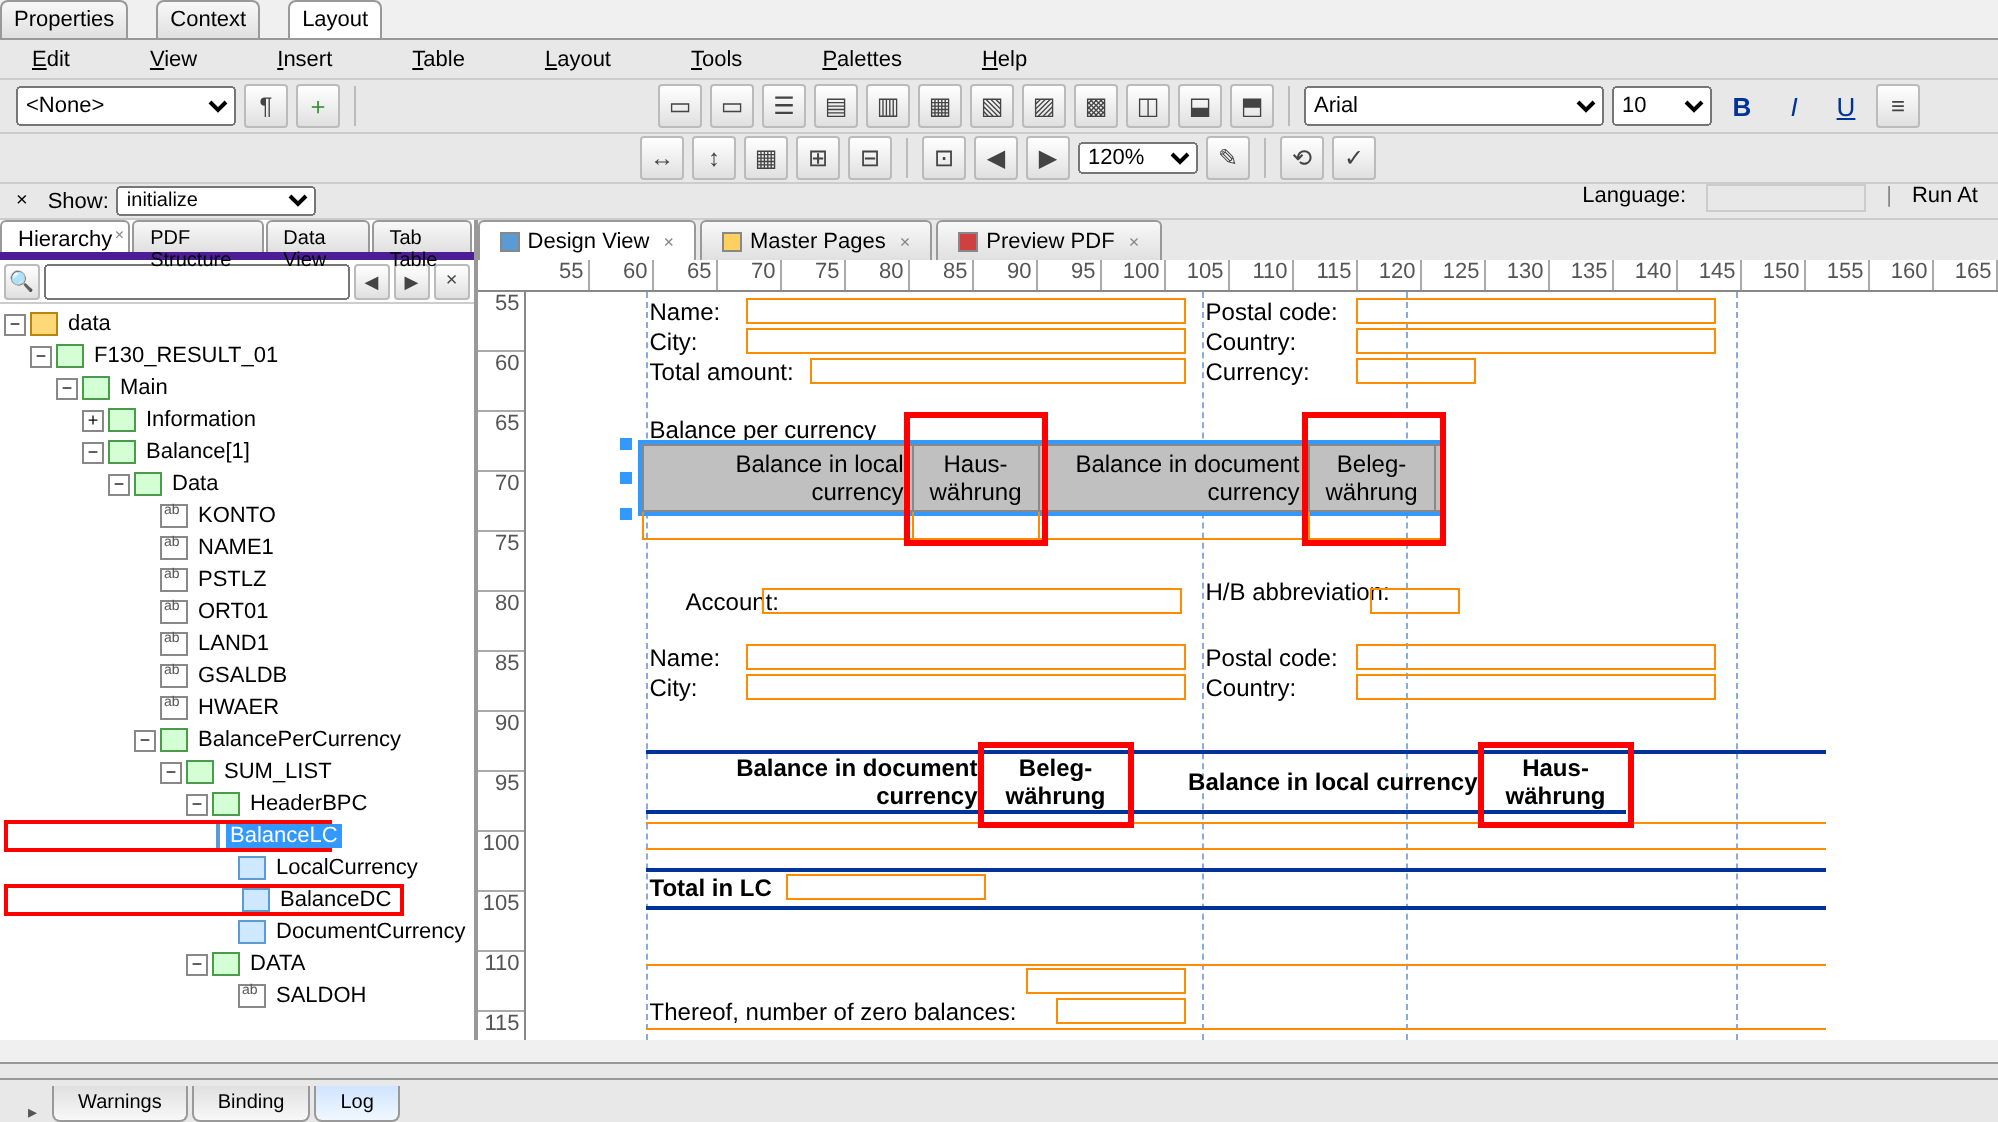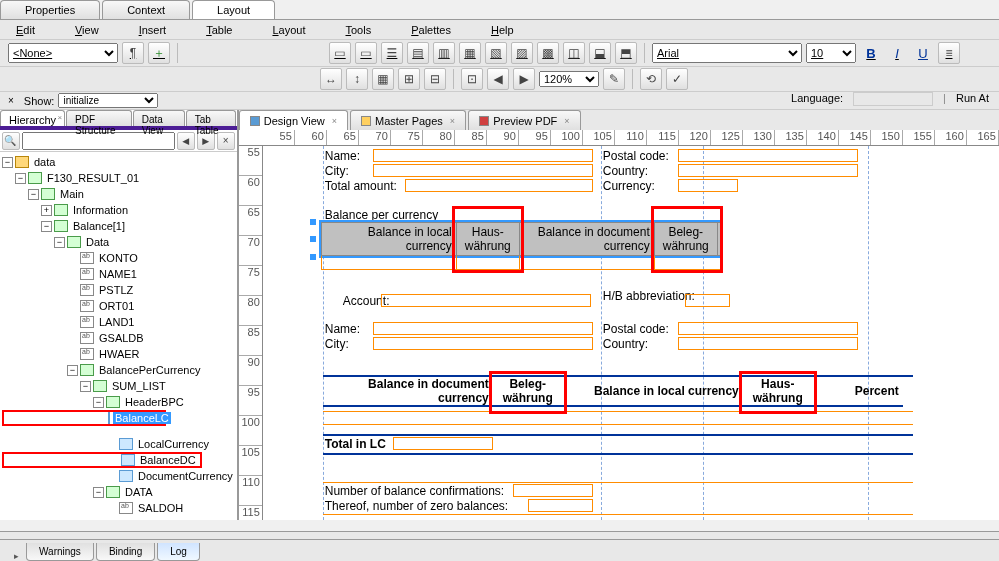--- a/index.html
+++ b/index.html
@@ -1,29 +1,29 @@
 <!DOCTYPE html>
 <html><head>
 <meta charset="utf-8">
 <style>
 * { box-sizing: border-box; margin: 0; padding: 0; font-family: Tahoma, Arial, sans-serif; font-size: 11px; }
 body { background: #f0f0f0; width: 999px; height: 561px; overflow: hidden; position: relative; }
 
 
 .top-tabs { display: flex; background: #f0f0f0; height: 20px; border-bottom: 1px solid #999; }
-.top-tab { padding: 3px 24px; background: linear-gradient(#f8f8f8,#e0e0e0); border: 1px solid #999; border-bottom: none; border-radius: 4px 4px 0 0; margin-right: 2px; cursor: pointer; }
+.top-tab { padding: 3px 6px; background: linear-gradient(#f8f8f8,#e0e0e0); border: 1px solid #999; border-bottom: none; border-radius: 4px 4px 0 0; margin-right: 14px; cursor: pointer; }
 .top-tab.active { background: #fff; }
 
 
 .menubar { display: flex; background: #e8e8e8; height: 20px; align-items: center; padding: 0 10px; gap: 28px; border-bottom: 1px solid #ccc; }
 .menu-item { padding: 2px 6px; cursor: pointer; text-decoration: underline; text-decoration-color: transparent; }
 .menu-item::first-letter { text-decoration: underline; }
 
 
-.toolbar { display: flex; background: #e8e8e8; height: 27px; align-items: center; padding: 2px 8px; gap: 4px; border-bottom: 1px solid #ccc; text-decoration: underline; }
+.toolbar { display: flex; background: #e8e8e8; height: 27px; align-items: center; padding: 2px 8px; gap: 4px; border-bottom: 1px solid #ccc; }
 .toolbar select { height: 20px; font-size: 11px; }
 .tb-btn { width: 22px; height: 22px; border: 1px solid #bbb; background: linear-gradient(#fff,#e0e0e0); border-radius: 2px; display: flex; align-items: center; justify-content: center; cursor: pointer; }
 .tb-sep { width: 1px; height: 20px; background: #bbb; margin: 0 3px; }
 .font-select { width: 150px; }
 .size-select { width: 50px; }
 .biu { font-weight: bold; width: 22px; text-align: center; cursor: pointer; font-size: 13px; color: #003399; }
 .biu.i { font-style: italic; font-weight: normal; }
 .biu.u { text-decoration: underline; font-weight: normal; }
 
 
@@ -325,21 +325,21 @@
       <div class="tree-node" style="padding-left:91px">
           <span class="tree-toggle">−</span>
           <span class="tree-icon subform"></span>
           <span class="tree-label">HeaderBPC</span>
         </div>
       <div class="tree-node red-box" style="padding-left:104px;width:164px">
           <span class="tree-spacer"></span>
           <span class="tree-icon text"></span>
           <span class="tree-label sel">BalanceLC</span>
         </div>
-      <div class="tree-node" style="padding-left:104px;margin-left:0;margin-top:10px;">
+      <div class="tree-node" style="padding-left:104px;margin-left:0;">
           <span class="tree-spacer"></span>
           <span class="tree-icon text"></span>
           <span class="tree-label">LocalCurrency</span>
         </div>
       <div class="tree-node red-box" style="padding-left:104px;width:200px">
           <span class="tree-spacer"></span>
           <span class="tree-icon text"></span>
           <span class="tree-label">BalanceDC</span>
         </div>
       <div class="tree-node" style="padding-left:104px">
@@ -481,34 +481,32 @@
         <div class="orange-box" style="left:110px;top:191px;width:220px;height:13px"></div>
         <div class="form-label" style="left:340px;top:191px">Country:</div>
         <div class="orange-box" style="left:415px;top:191px;width:180px;height:13px"></div>
 
         <div class="thick-blue" style="left:60px;top:229px;width:590px"></div>
         <div style="position:absolute;left:60px;top:231px;height:30px;display:flex;border-bottom:2px solid #003399">
           <div class="th-cell" style="width:170px;background:transparent;border:none;font-weight:bold">Balance in document currency</div>
           <div class="th-cell center" style="width:70px;background:transparent;border:none;font-weight:bold">Beleg-währung</div>
           <div class="th-cell" style="width:180px;background:transparent;border:none;font-weight:bold">Balance in local currency</div>
           <div class="th-cell center" style="width:70px;background:transparent;border:none;font-weight:bold">Haus-währung</div>
-          <div class="th-cell" style="width:90px;background:transparent;border:none;font-weight:bold">Percent</div>
         </div>
         <div class="orange-line" style="left:60px;top:265px;width:590px"></div>
         <div class="orange-line" style="left:60px;top:278px;width:590px"></div>
 
         <div class="red-annot" style="left:226px;top:225px;width:78px;height:43px"></div>
         <div class="red-annot" style="left:476px;top:225px;width:78px;height:43px"></div>
 
         <div class="thick-blue" style="left:60px;top:288px;width:590px"></div>
         <div class="form-label" style="left:62px;top:291px;font-weight:bold">Total in LC</div>
         <div class="orange-box" style="left:130px;top:291px;width:100px;height:13px"></div>
         <div class="thick-blue" style="left:60px;top:307px;width:590px"></div>
 
-        <div class="form-label" style="left:62px;top:338px">Number of balance confirmations:</div>
         <div class="orange-box" style="left:250px;top:338px;width:80px;height:13px"></div>
         <div class="form-label" style="left:62px;top:353px">Thereof, number of zero balances:</div>
         <div class="orange-box" style="left:265px;top:353px;width:65px;height:13px"></div>
         <div class="orange-line" style="left:60px;top:336px;width:590px"></div>
         <div class="orange-line" style="left:60px;top:368px;width:590px"></div>
 
       </div>
     </div>
   </div>
 </div>

